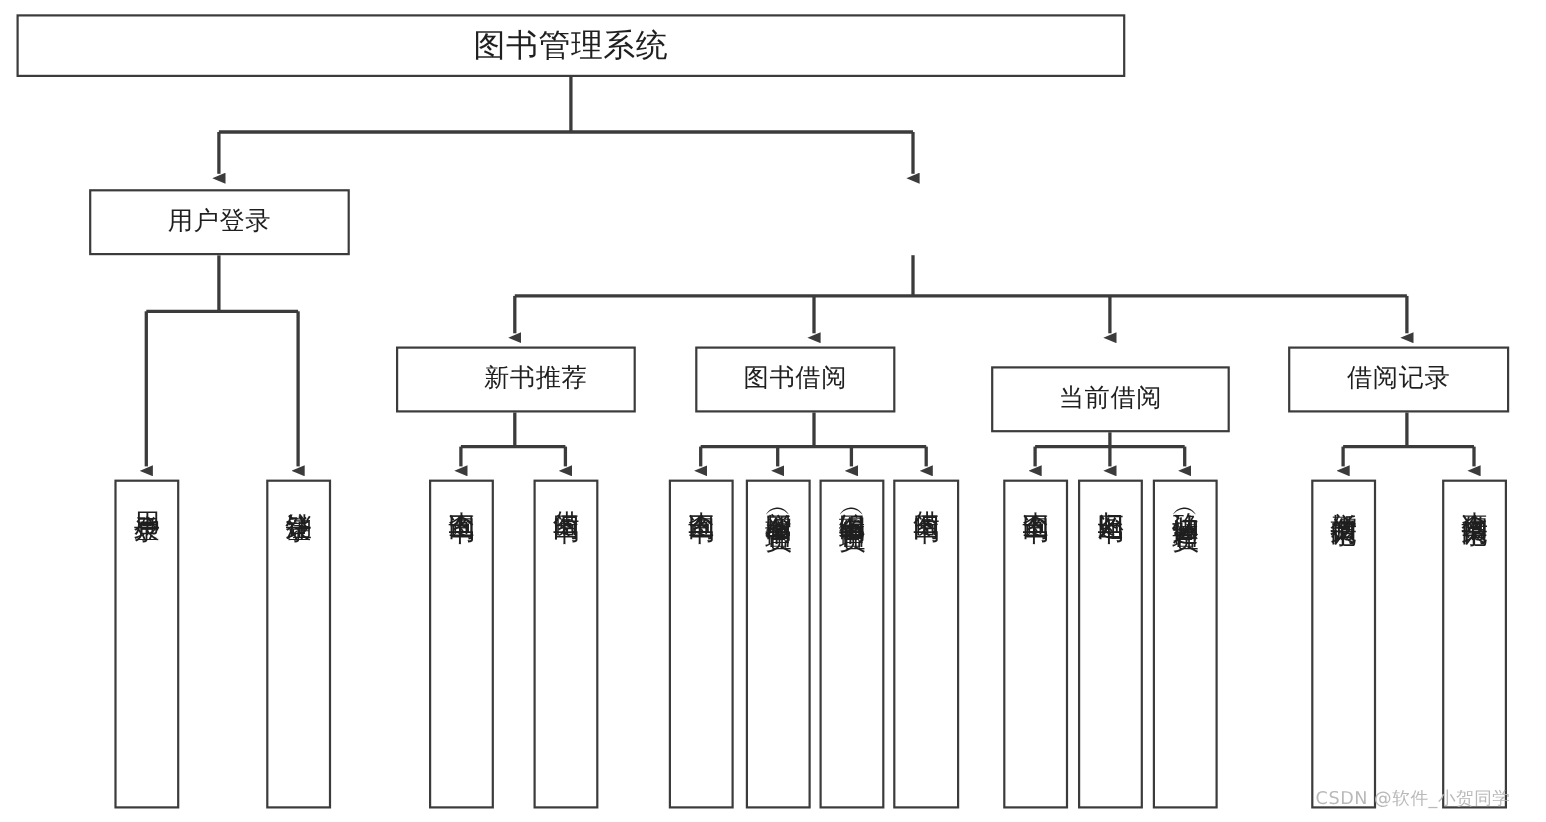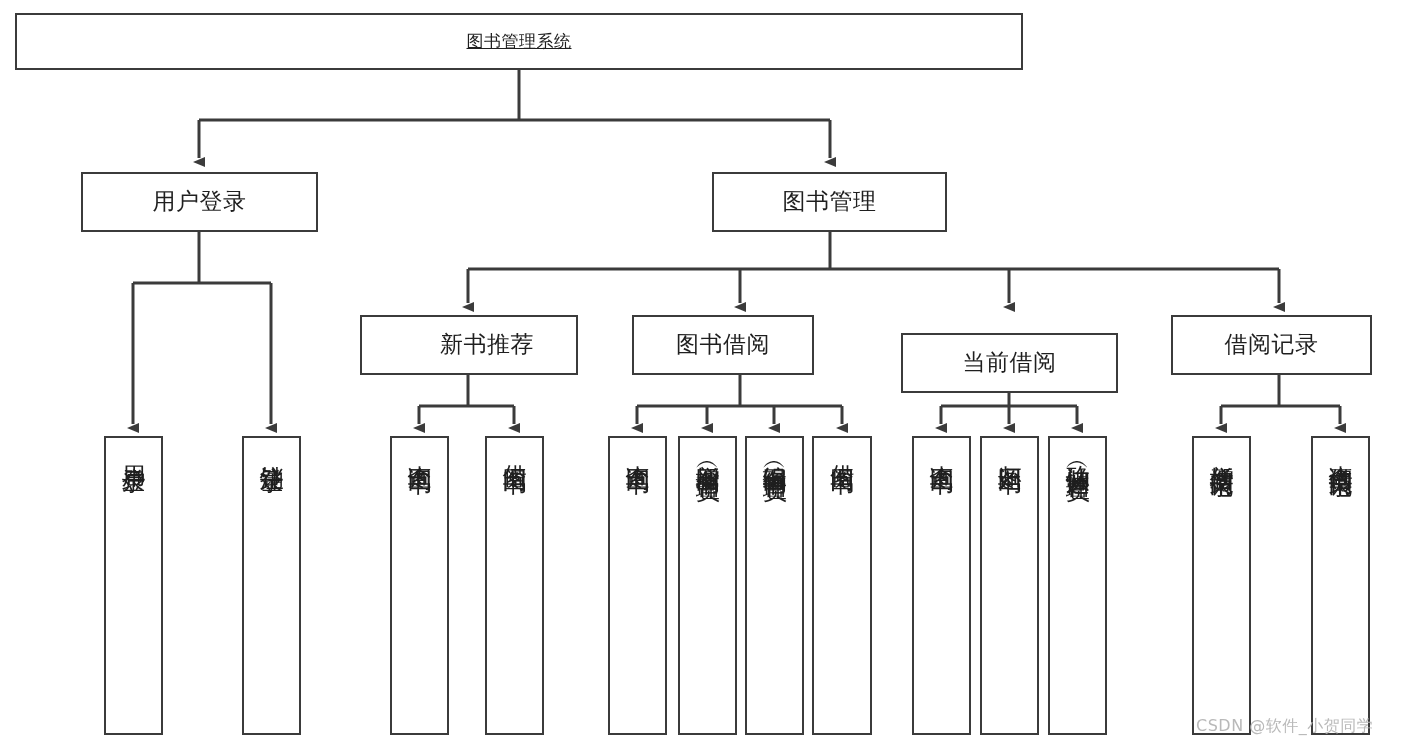--- a/index.html
+++ b/index.html
@@ -37,21 +37,21 @@
     color: #1f1f1f;
   }
   .node .label {
     display: block;
     text-align: center;
     line-height: 1.12;
     letter-spacing: 0.5px;
   }
   
   .node.root { }
-  .node.root .label { font-size: 17px; text-decoration: underline; }
+  .node.root .label { font-size: 29px; }
   
   .node.branch .label { font-size: 23px; }
   
   .node.leaf {
     align-items: flex-start;
     justify-content: center;
     padding-top: 8px;
   }
   .node.leaf .label {
     writing-mode: vertical-rl;
@@ -126,23 +126,20 @@
     </g>
   </svg>
 
   <div class="node root" style="left:15px; top:13px; width:1008px; height:57px;">
     <span class="label">图书管理系统</span>
   </div>
 
   <div class="node branch" style="left:81px; top:172px; width:237px; height:60px;">
     <span class="label">用户登录</span>
   </div>
-  <div class="node branch" style="left:712px; top:172px; width:235px; height:60px;">
-    <span class="label">图书管理</span>
-  </div>
 
   <div class="node branch" style="left:360px; top:315px; width:218px; height:60px;padding-left:36px;">
     <span class="label">新书推荐</span>
   </div>
   <div class="node branch" style="left:632px; top:315px; width:182px; height:60px;">
     <span class="label">图书借阅</span>
   </div>
   <div class="node branch" style="left:901px; top:333px; width:217px; height:60px;">
     <span class="label">当前借阅</span>
   </div>

